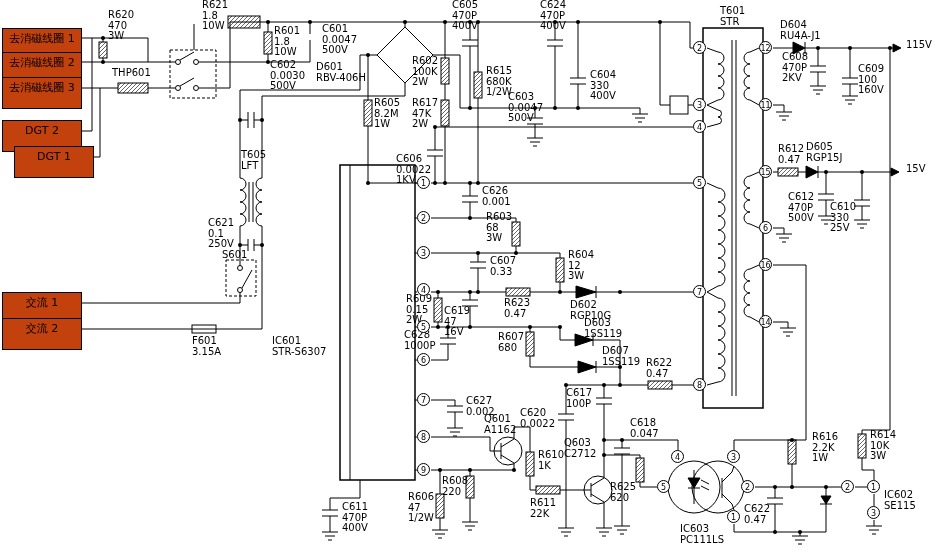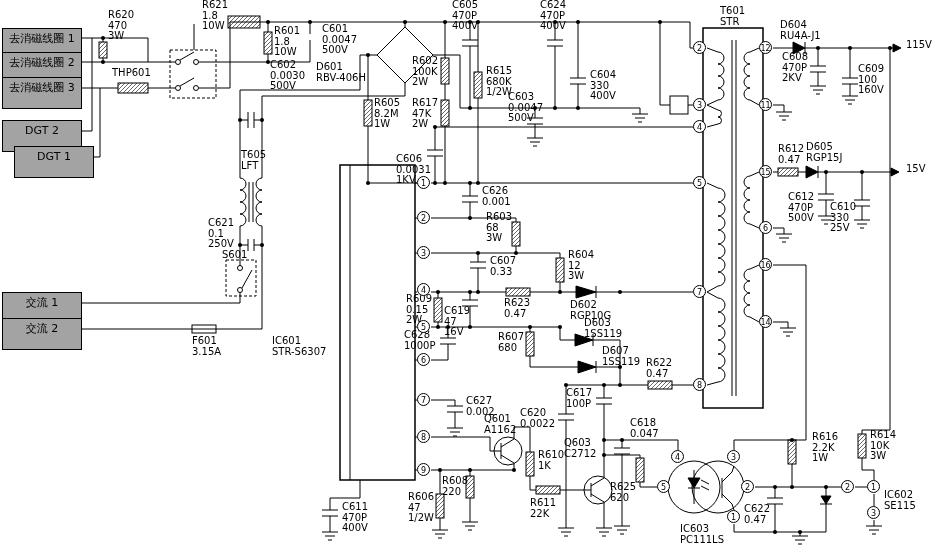--- a/index.html
+++ b/index.html
@@ -5,21 +5,21 @@
 <style>
   html,body{margin:0;padding:0;background:#fff}
   .stage{position:relative;width:948px;height:552px;background:#fff;overflow:hidden;
          font-family:"DejaVu Sans",sans-serif}
   .stage svg{position:absolute;left:0;top:0}
   .lbl{position:absolute;font:10px/1.05 "DejaVu Sans",sans-serif;color:#000;
        white-space:pre-line;z-index:3}
   .pin{position:absolute;width:13px;height:13px;border:1px solid #000;border-radius:50%;
        background:#fff;font:8px/13px "DejaVu Sans",sans-serif;text-align:center;z-index:4;
        box-sizing:border-box}
-  .terminal{position:absolute;width:80px;height:32px;border:1px solid #000;background:#a3a3a3;
+  .terminal{position:absolute;width:80px;height:32px;border:1px solid #000;background:#c2410c;
        box-sizing:border-box;font:11px/20px "DejaVu Sans",sans-serif;display:flex;
        justify-content:center;gap:6px;z-index:3;padding:0 4px;white-space:nowrap;overflow:hidden}
 </style>
 </head>
 <body>
 
 <div class="stage">
 
 <svg width="948" height="552" viewBox="0 0 948 552">
   <defs>
@@ -238,21 +238,21 @@
 <div class="lbl" style="left:486px;top:66px">R615
 680K
 1/2W</div>
 <div class="lbl" style="left:374px;top:98px">R605
 8.2M
 1W</div>
 <div class="lbl" style="left:412px;top:98px">R617
 47K
 2W</div>
 <div class="lbl" style="left:396px;top:154px">C606
-0.0031
+0.0022
 1KV</div>
 <div class="lbl" style="left:482px;top:186px">C626
 0.001</div>
 <div class="lbl" style="left:241px;top:150px">T605
 LFT</div>
 <div class="lbl" style="left:208px;top:218px">C621
 0.1
 250V</div>
 <div class="lbl" style="left:222px;top:250px">S601</div>
 <div class="lbl" style="left:192px;top:336px">F601

